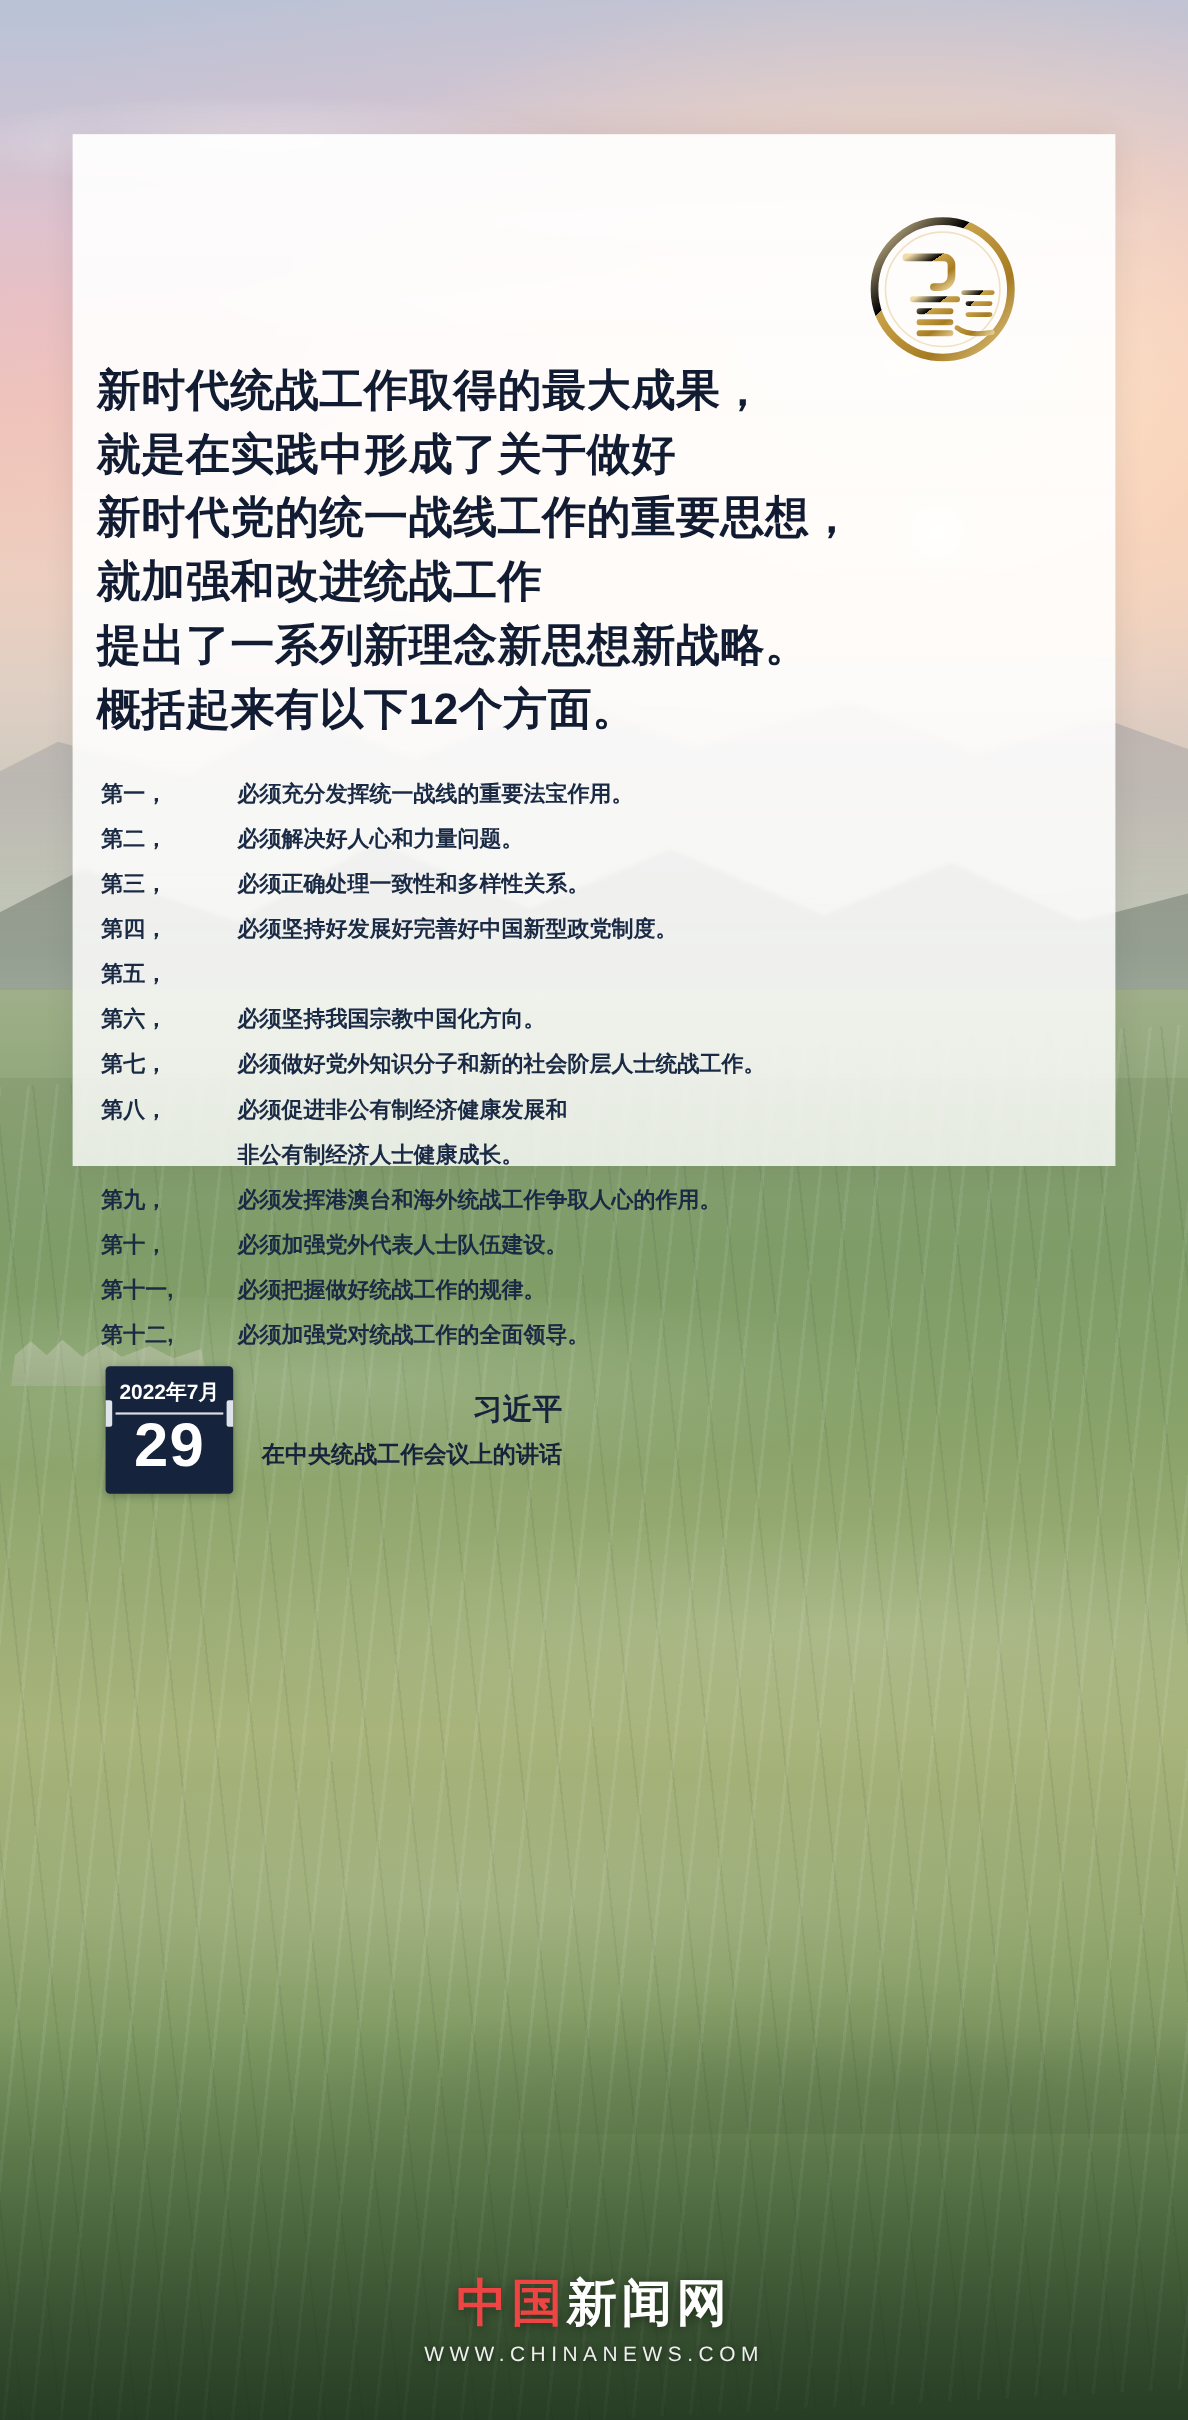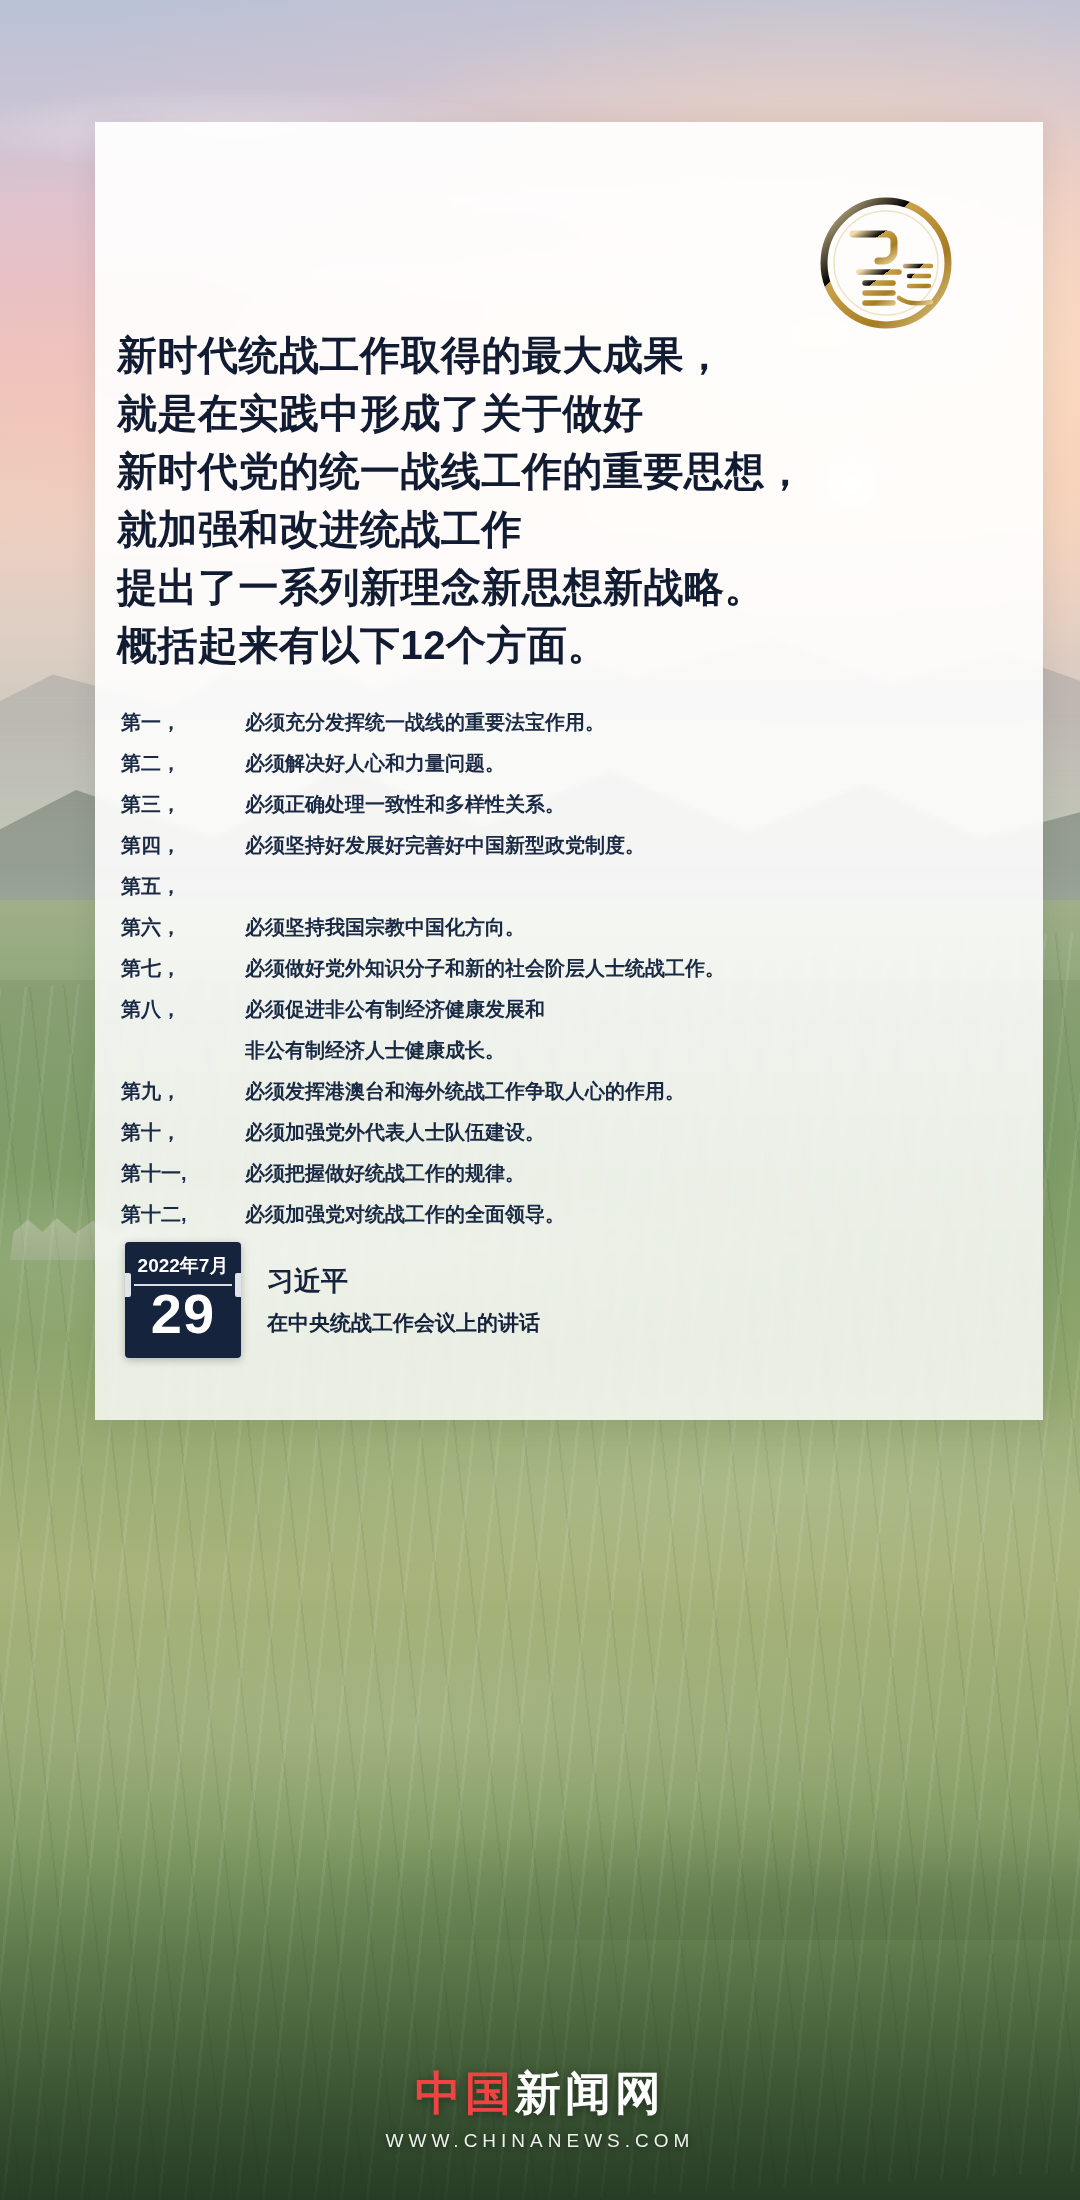--- a/index.html
+++ b/index.html
@@ -123,25 +123,24 @@
     left: 0; right: 0; bottom: 0; height: 360px;
     background: linear-gradient(180deg, rgba(30,52,28,0) 0%, rgba(26,46,26,0.35) 55%, rgba(18,34,20,0.62) 100%);
   }
 
   
   .card {
     position: absolute;
     left: 66px;
     top: 122px;
     width: 948px;
-    height: 1298px;
+    height: 938px;
     background: linear-gradient(180deg, rgba(255,255,255,0.93) 0%, rgba(255,255,255,0.90) 55%, rgba(255,255,255,0.80) 100%);
     backdrop-filter: blur(2px);
     box-shadow: 0 2px 26px rgba(40,50,60,0.10);
-    margin-left: 29px;
   }
 
   
   .seal {
     position: absolute;
     right: 84px;
     top: 68px;
     width: 146px;
     height: 146px;
   }
@@ -234,20 +233,21 @@
     height: 24px;
     background: #dfe3ea;
     border-radius: 2px;
   }
   .calendar .knob.left { left: -4px; }
   .calendar .knob.right { right: -4px; }
 
   .meta-text {
     margin-left: 26px;
     padding-top: 18px;
+    text-align: right;
   }
   .meta-text .author {
     font-size: 27px;
     font-weight: 700;
     color: #16233c;
     line-height: 42px;
   }
   .meta-text .occasion {
     font-size: 21px;
     font-weight: 700;

